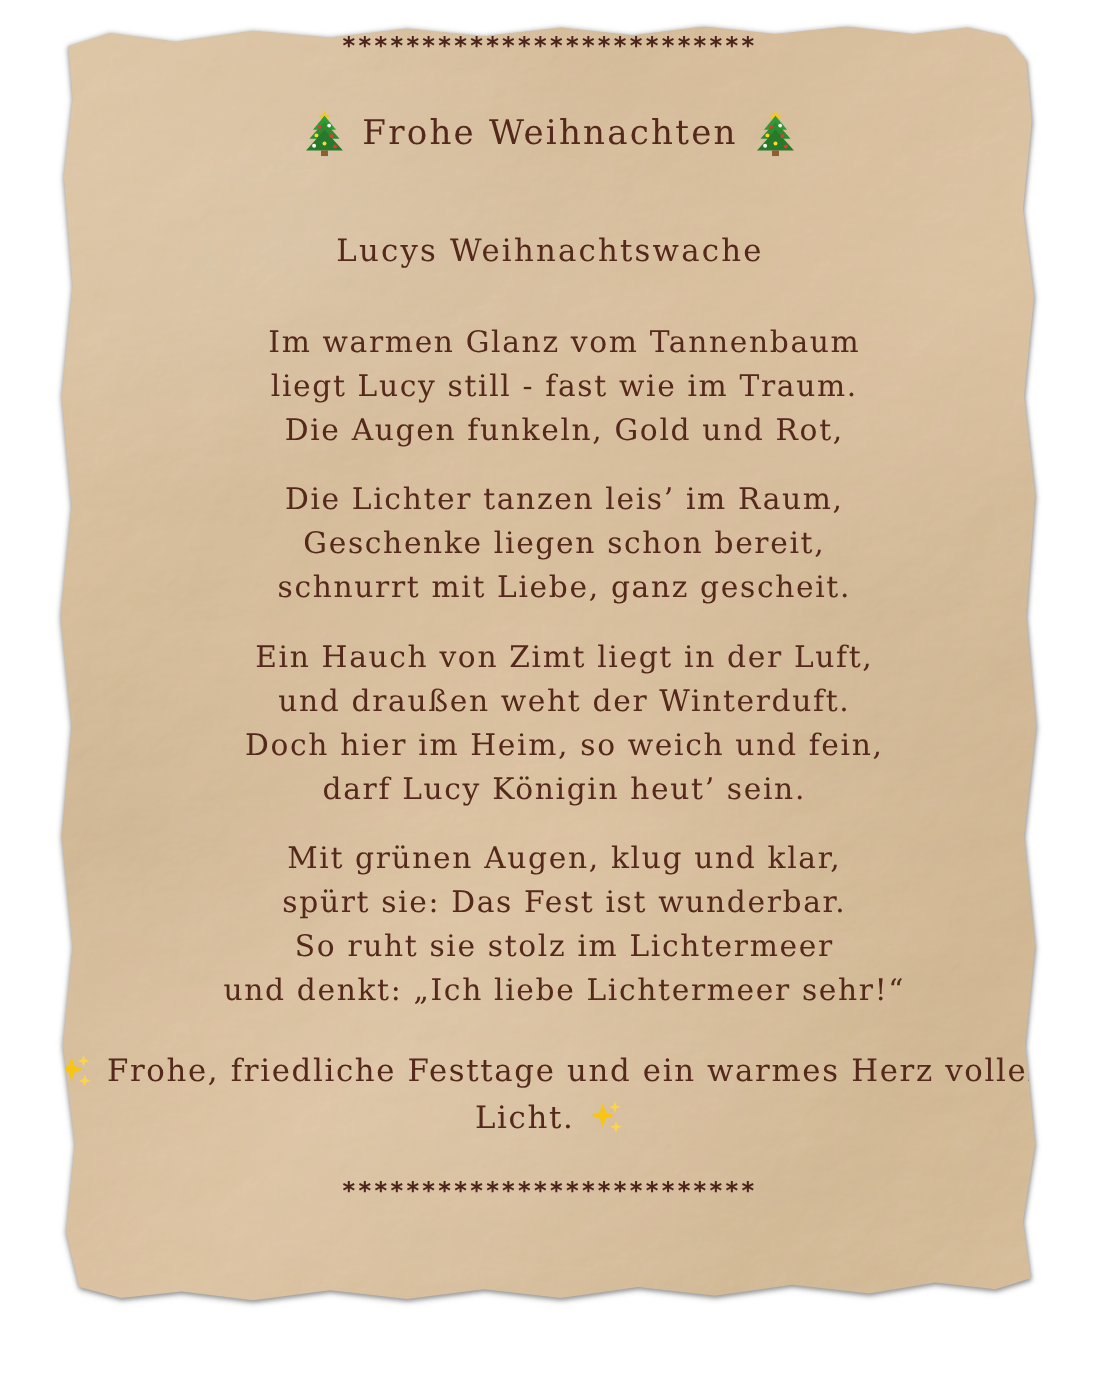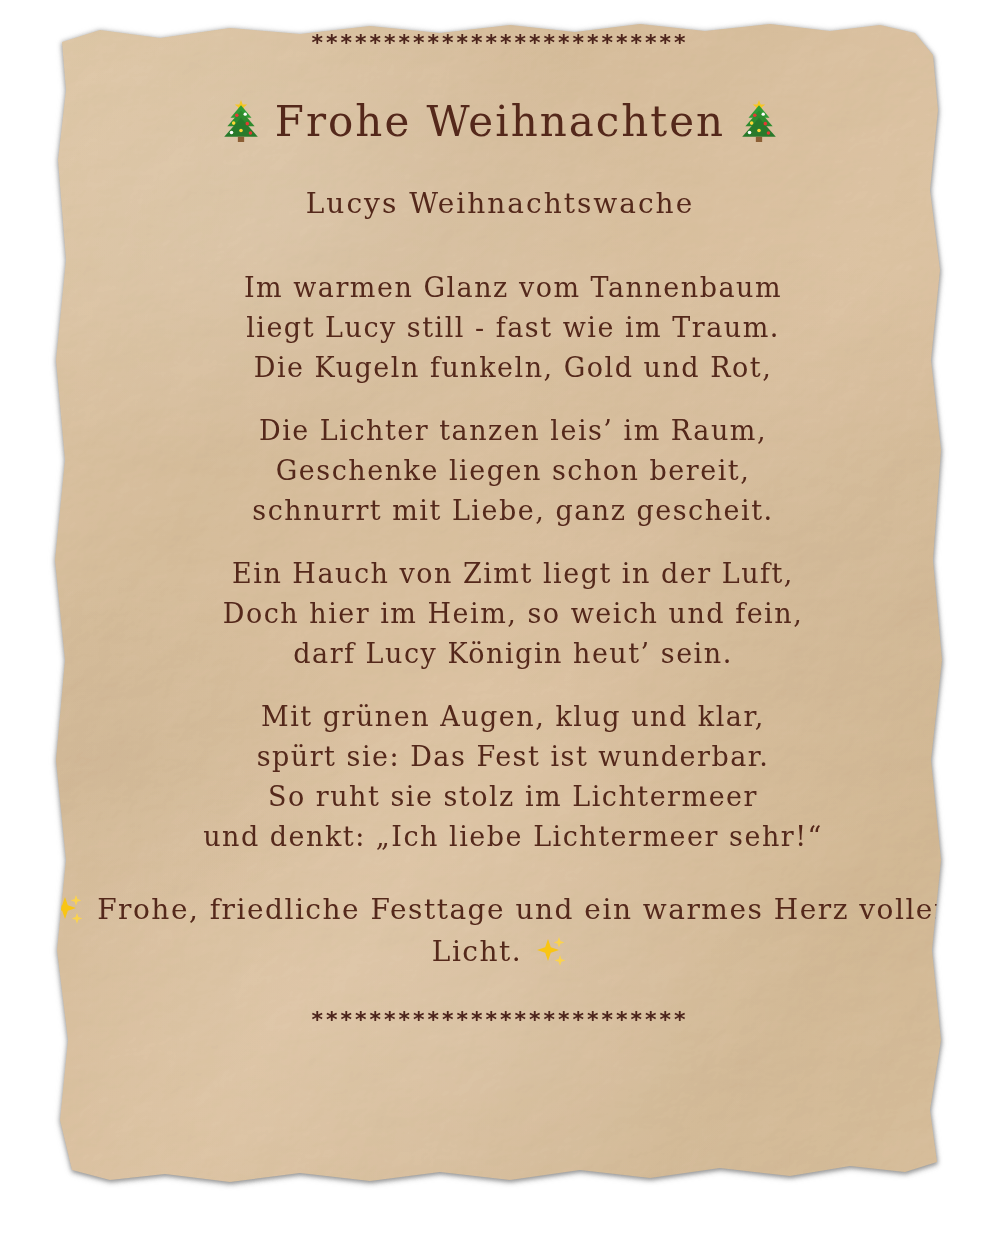--- a/index.html
+++ b/index.html
@@ -63,26 +63,26 @@
     white-space:nowrap;
   }
   .divider.bottom { margin-top:34px; }
 
   .title-row {
     margin-top:44px;
     display:flex; align-items:center; justify-content:center; gap:16px;
     height:42px;
   }
   .title {
-    font-size:42px;
+    font-size:31px;
     letter-spacing:2px;
     color:#54281b;
   }
   .subtitle {
-    margin-top:44px;
+    margin-top:68px;
     font-size:28px;
     line-height:36px;
     letter-spacing:2px;
   }
   .stanza { margin-top:23px; }
   .stanza.first { margin-top:46px; }
   .poem-line {
     font-size:27px;
     line-height:40px;
     letter-spacing:1.5px;
@@ -163,31 +163,32 @@
             <circle cx="17" cy="29" r="1.7" fill="#fdd835"></circle>
             <circle cx="26" cy="31.5" r="1.7" fill="#e53935"></circle>
           </svg>
         </div>
 
         <div class="subtitle">Lucys Weihnachtswache</div>
 
         <div class="stanza first">
           <div class="poem-line">Im warmen Glanz vom Tannenbaum</div>
           <div class="poem-line">liegt Lucy still - fast wie im Traum.</div>
-          <div class="poem-line">Die Kugeln funkeln, Gold und Rot,</div>
+          <div class="poem-line">Die Augen funkeln, Gold und Rot,</div>
         </div>
 
         <div class="stanza">
           <div class="poem-line">Die Lichter tanzen leis’ im Raum,</div>
           <div class="poem-line">Geschenke liegen schon bereit,</div>
           <div class="poem-line">schnurrt mit Liebe, ganz gescheit.</div>
         </div>
 
         <div class="stanza">
           <div class="poem-line">Ein Hauch von Zimt liegt in der Luft,</div>
+          <div class="poem-line">und draußen weht der Winterduft.</div>
           <div class="poem-line">Doch hier im Heim, so weich und fein,</div>
           <div class="poem-line">darf Lucy Königin heut’ sein.</div>
         </div>
 
         <div class="stanza">
           <div class="poem-line">Mit grünen Augen, klug und klar,</div>
           <div class="poem-line">spürt sie: Das Fest ist wunderbar.</div>
           <div class="poem-line">So ruht sie stolz im Lichtermeer</div>
           <div class="poem-line">und denkt: „Ich liebe Lichtermeer sehr!“</div>
         </div>

